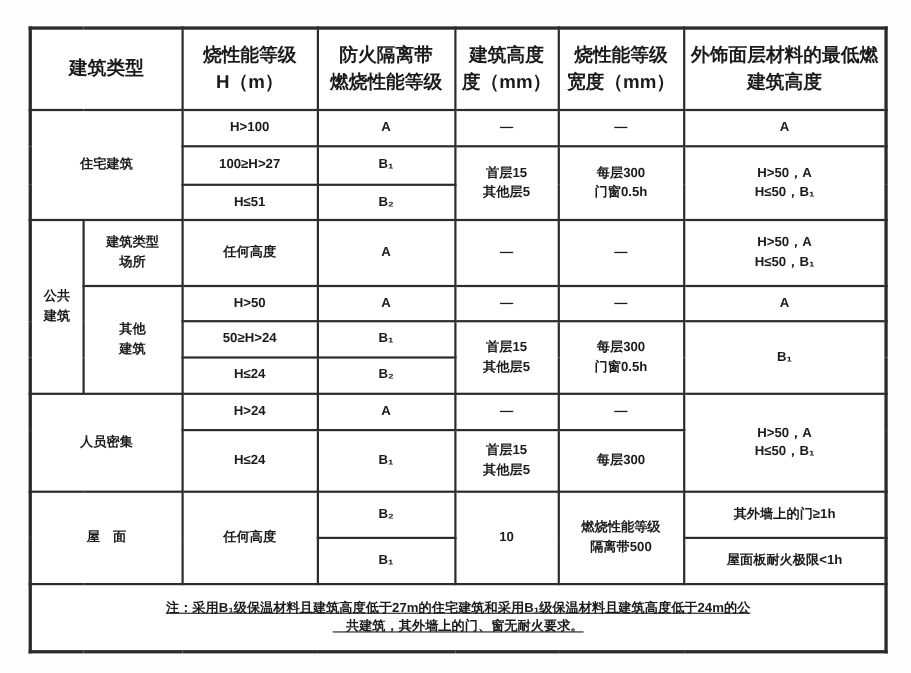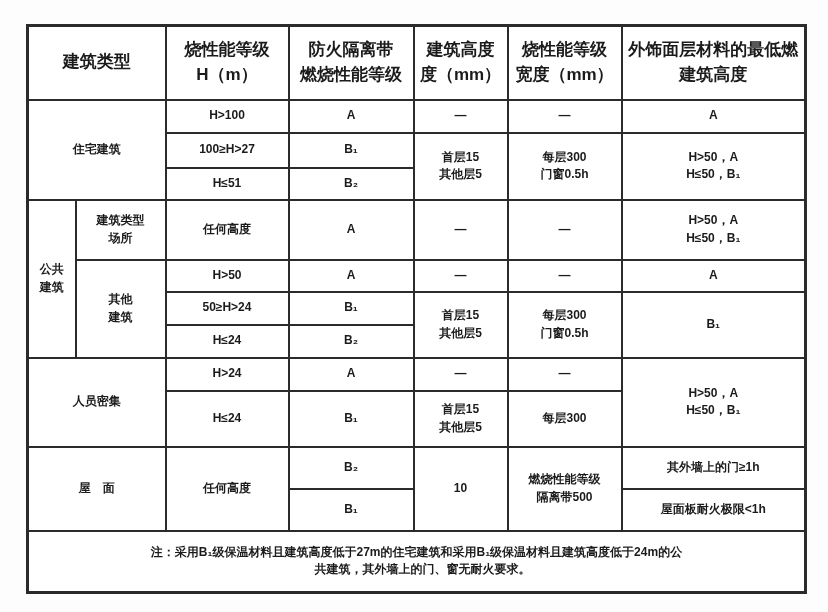--- a/index.html
+++ b/index.html
@@ -37,20 +37,21 @@
     line-height: 1.45;
     padding: 2px 3px;
     font-weight: bold;
   }
   table.req thead th { font-size: 17px; }
   td.note {
     text-align: left;
     font-size: 16px;
     line-height: 1.55;
     padding: 6px 8px 8px 8px;
+    text-decoration: underline;
   }
 </style>
 </head>
 <body>
 
 <div class="page">
   <table class="req">
     <colgroup>
       <col style="width:48px">
         <col style="width:90px">

